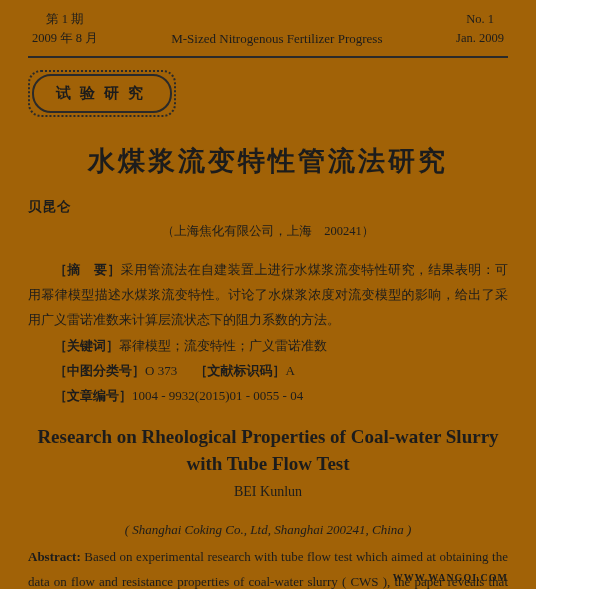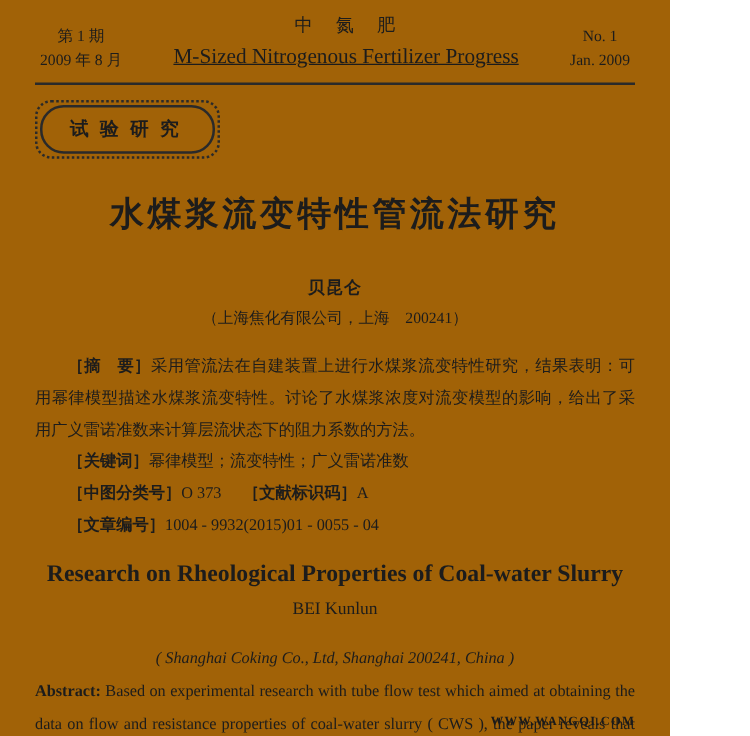--- a/index.html
+++ b/index.html
@@ -21,21 +21,21 @@
   .jheader {
     display: flex;
     justify-content: space-between;
     align-items: flex-end;
     padding: 2px 4px 7px 4px;
     border-bottom: 2px solid #2a2a2a;
   }
   .jheader .col { text-align: center; font-size: 12.5px; line-height: 1.55; }
   .jheader .col.center { flex: 1; }
   .jname-cn { font-size: 14.5px; letter-spacing: 2px; }
-  .jname-en { font-size: 17px; text-decoration: underline; }
+  .jname-en { font-size: 13px; }
 
   
   .badge-wrap { margin-top: 16px; padding-left: 4px; }
   .badge {
     position: relative;
     display: inline-block;
     padding: 8px 18px;
     border: 2px solid #2a2a2a;
     border-radius: 19px;
     font-family: "Liberation Sans", sans-serif;
@@ -55,22 +55,21 @@
   
   .title-cn {
     margin-top: 30px;
     text-align: center;
     font-family: "Liberation Sans", sans-serif;
     font-weight: bold;
     font-size: 27px;
     letter-spacing: 3px;
   }
   .author-cn {
-    margin-top: 32px;
-    text-align: center;
+    margin-top: 19px;
     font-family: "Liberation Sans", sans-serif;
     font-weight: bold;
     font-size: 13.5px;
     letter-spacing: 1px;
   }
   .affil-cn {
     margin-top: 7px;
     text-align: center;
     font-size: 12.5px;
   }
@@ -137,21 +136,20 @@
 <body>
 
 <div class="page">
 
   <header class="jheader">
     <div class="col">
       <div>第 1 期</div>
       <div>2009 年 8 月</div>
     </div>
     <div class="col center">
-      <div class="jname-cn">中　氮　肥</div>
       <div class="jname-en">M-Sized Nitrogenous Fertilizer Progress</div>
     </div>
     <div class="col">
       <div>No. 1</div>
       <div>Jan.  2009</div>
     </div>
   </header>
 
   <div class="badge-wrap">
     <div class="badge">
@@ -168,20 +166,21 @@
   <div class="kw-cn"><span class="cn-label">［关键词］</span><span>幂律模型；流变特性；广义雷诺准数</span></div>
 
   <div class="clc-line">
     <span class="seg"><span class="cn-label">［中图分类号］</span><span>O 373</span></span>
     <span class="seg"><span class="cn-label">［文献标识码］</span><span>A</span></span>
     <span class="seg"><span class="cn-label">［文章编号］</span><span>1004 - 9932(2015)01 - 0055 - 04</span></span>
   </div>
 
   <div class="title-en">
     <div>Research on Rheological Properties of Coal-water Slurry</div>
+    <div>with Tube Flow Test</div>
   </div>
   <div class="author-en">BEI Kunlun</div>
   <div class="affil-en">( Shanghai Coking Co., Ltd, Shanghai 200241, China )</div>
 
   <p class="abstract-en"><span class="en-label">Abstract:</span> <span>Based on experimental research with tube flow test which aimed at obtaining the data on flow and resistance properties of coal-water slurry ( CWS ), the paper reveals that the rheological properties and flow behavior of CWS can be described by power law model, presents the formula for resistant coefficient calculating in laminal flow with generalized Reynold's number following the discussion on influences of CWS concentration on rheological properties.</span></p>
 
   <div class="watermark">WWW.WANGQI.COM</div>
 
 </div>
 

